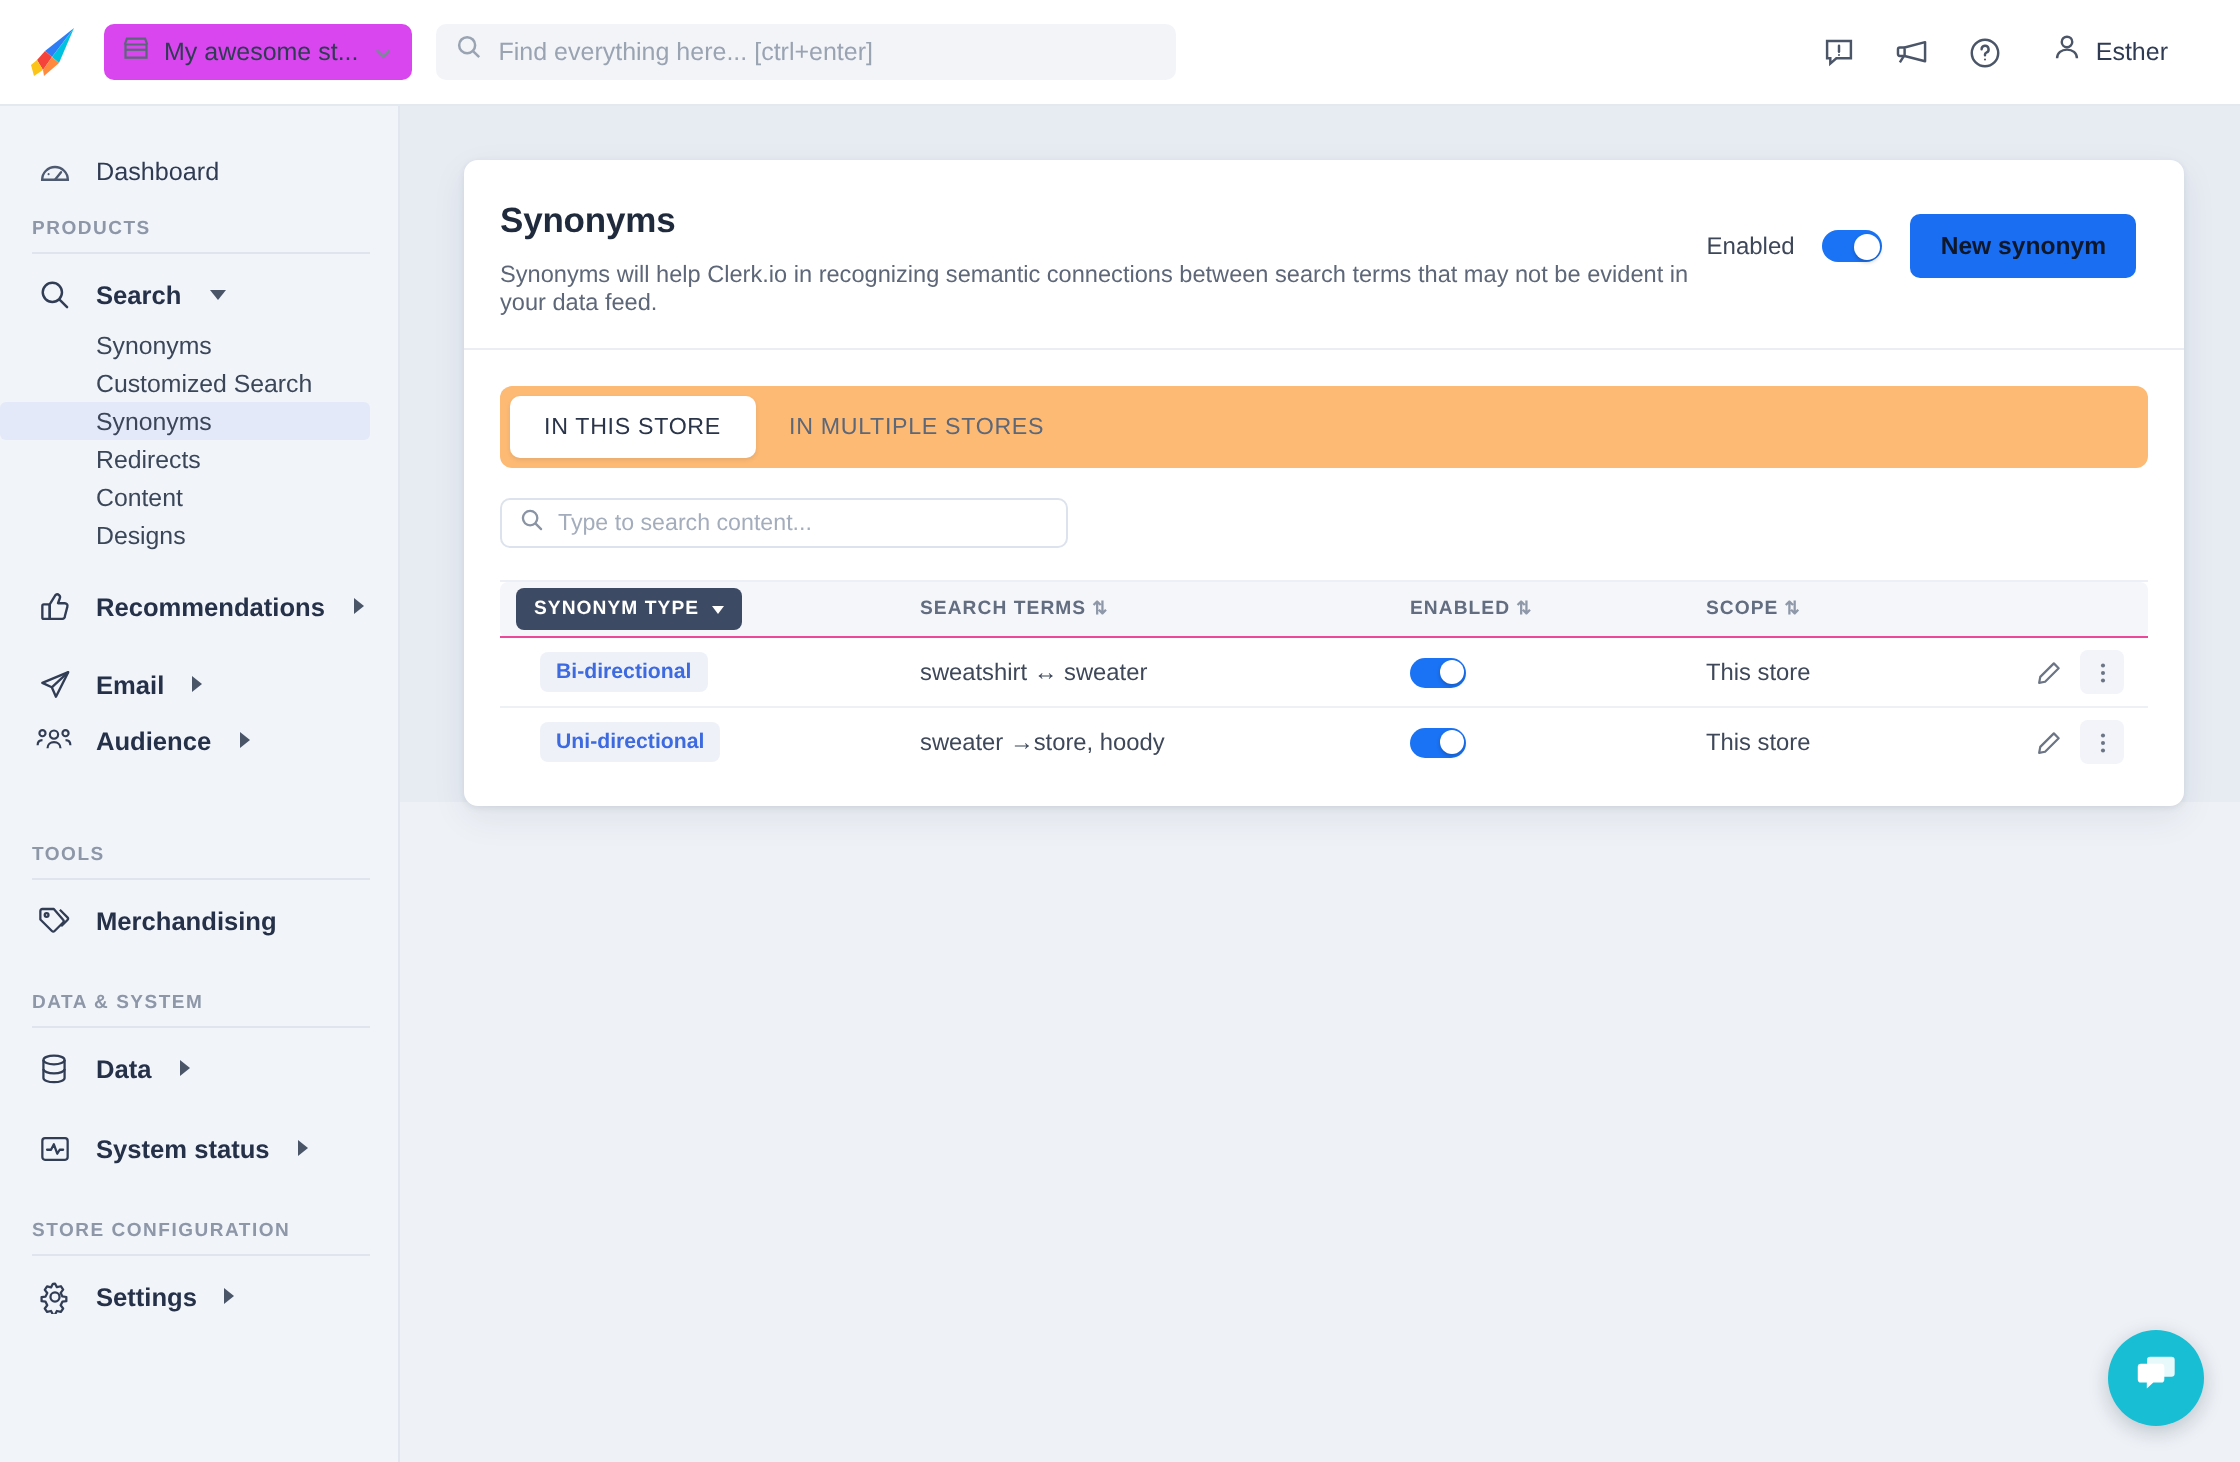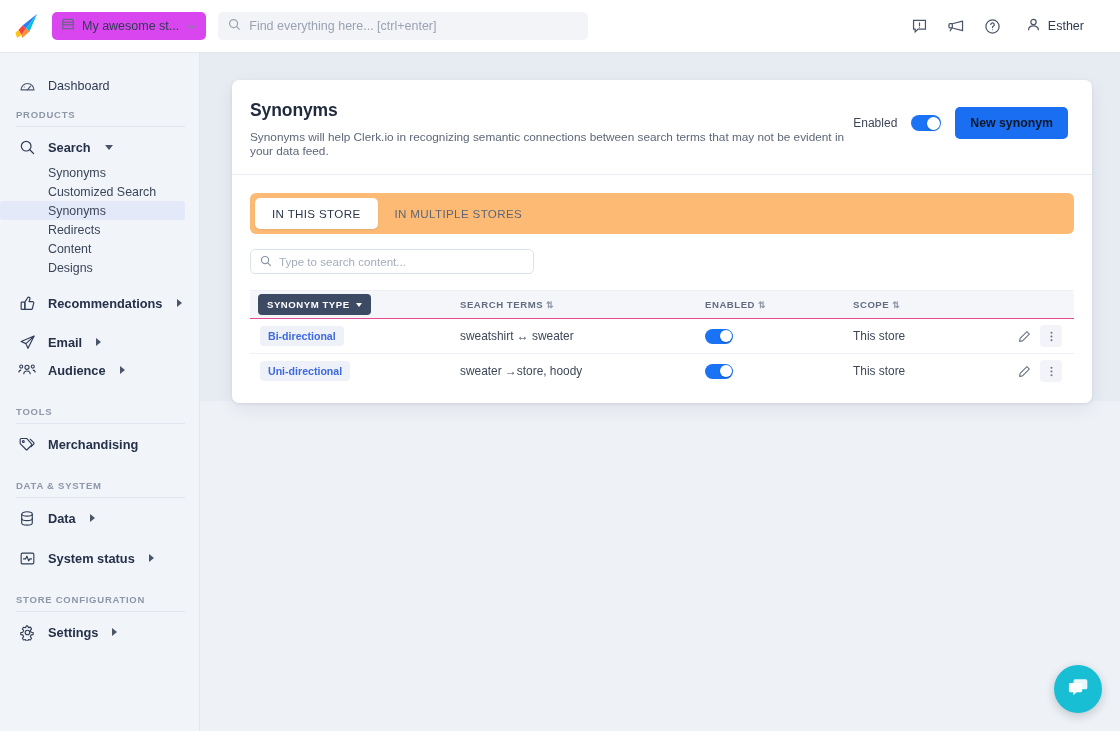--- a/index.html
+++ b/index.html
@@ -180,21 +180,21 @@
     height: 35px; font-size: 11.9px; color: #3e4859;
     border-bottom: 1px solid #edf0f5; padding: 0;
   }
   table.syn tbody tr:last-child td { border-bottom: none; }
 
   .badge {
     display: inline-block;
     background: #eef1f7; color: #3d6ae0;
     font-size: 10.6px; font-weight: bold;
     padding: 4px 8px; border-radius: 4px;
-    margin-left: 10px;
+    margin-left: 20px;
   }
   .terms { color: #3e4859; }
   .scope { color: #3e4859; }
 
   .row-actions { display: flex; align-items: center; justify-content: flex-end; gap: 5px; padding-right: 12px; }
   .icon-btn {
     width: 22px; height: 22px; border-radius: 4px;
     display: flex; align-items: center; justify-content: center;
     color: #6b7586; cursor: pointer;
   }
@@ -351,21 +351,21 @@
         <circle cx="3.6" cy="5.2" r="1.7"></circle>
           <path d="M.9 11.9c0-1.8 1.2-2.8 2.7-2.8"></path>
         <circle cx="16.4" cy="5.2" r="1.7"></circle>
           <path d="M19.1 11.9c0-1.8-1.2-2.8-2.7-2.8"></path>
       </svg>
     </span>
     <span class="ng-label">Audience</span>
     <span class="caret-right"></span>
   </div>
 
-  <div class="sec-label" style="margin-top:22px">TOOLS</div>
+  <div class="sec-label" style="margin-top:38px">TOOLS</div>
   <div class="sec-rule"></div>
 
   <div class="nav-group-head">
     <span class="ng-ico">
       <svg width="18" height="18" viewBox="0 0 19 18" fill="none" stroke="#303d55" stroke-width="1.2">
         <path d="M9.4 3.2H3.3a1 1 0 0 0-1 1v4.5l6.1 6.1a1 1 0 0 0 1.4 0l4.5-4.5a1 1 0 0 0 0-1.4z" stroke-linejoin="round"></path>
         <circle cx="5.6" cy="6.4" r="1"></circle>
         <path d="M12.6 3.6l4 4a1 1 0 0 1 0 1.4l-3.3 3.3"></path>
       </svg>
     </span>

